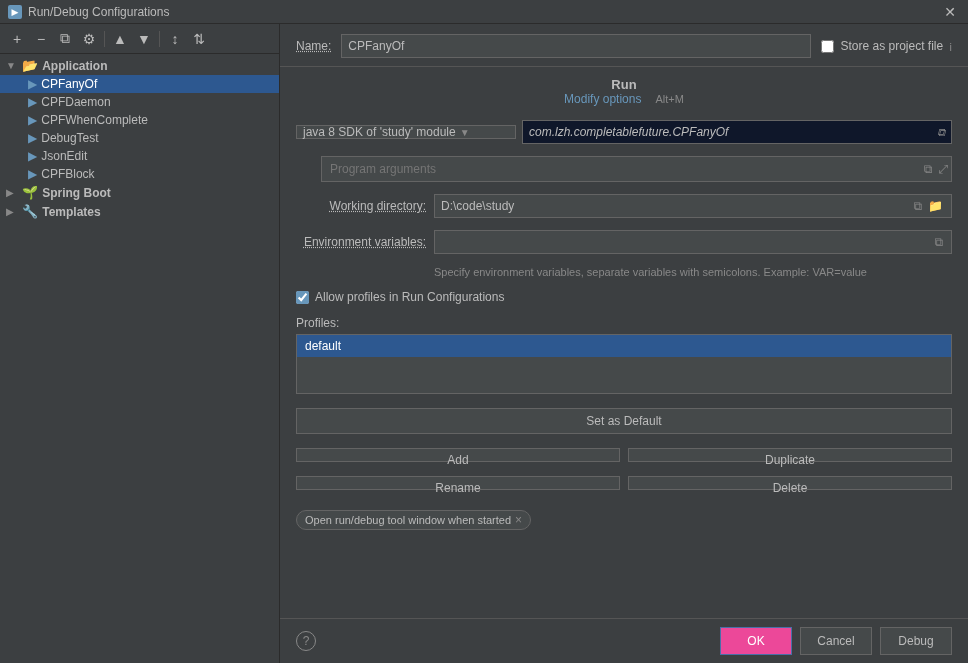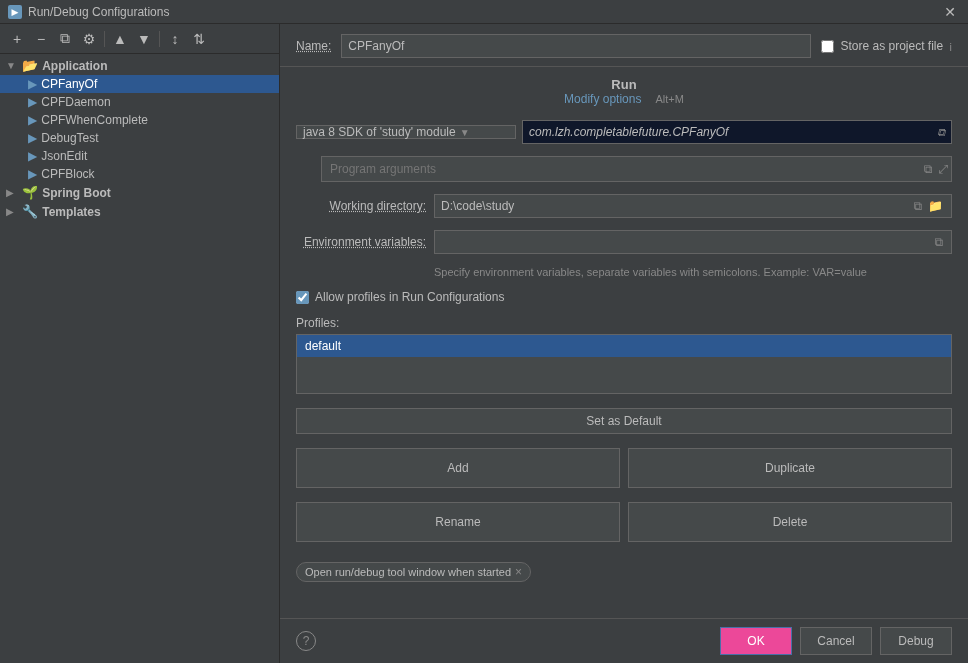--- a/index.html
+++ b/index.html
@@ -383,21 +383,21 @@
       display: flex;
       gap: 8px;
       margin-bottom: 6px;
     }
     .half-btn {
       flex: 1;
       background: #45494a;
       border: 1px solid #646464;
       color: #bbbbbb;
       padding: 4px 8px;
-      height: 40px;
+      height: 14px;
       font-size: 12px;
       cursor: pointer;
       text-align: center;
     }
 
     .tag-row {
       display: flex;
       align-items: center;
       gap: 6px;
       flex-wrap: wrap;

